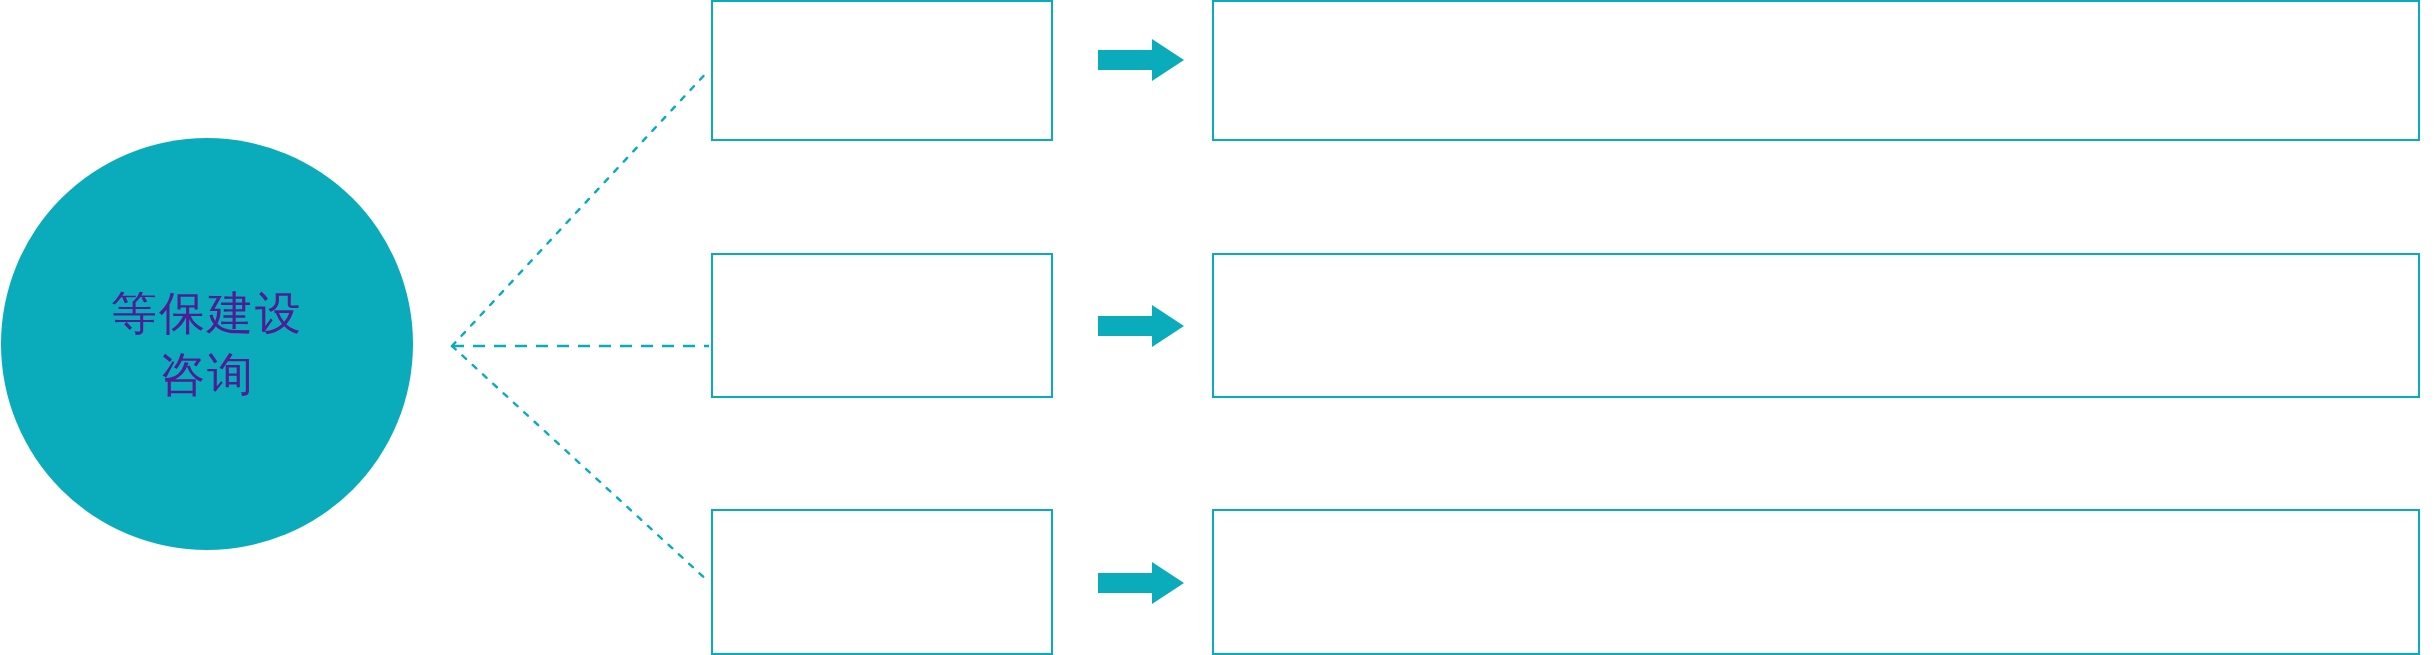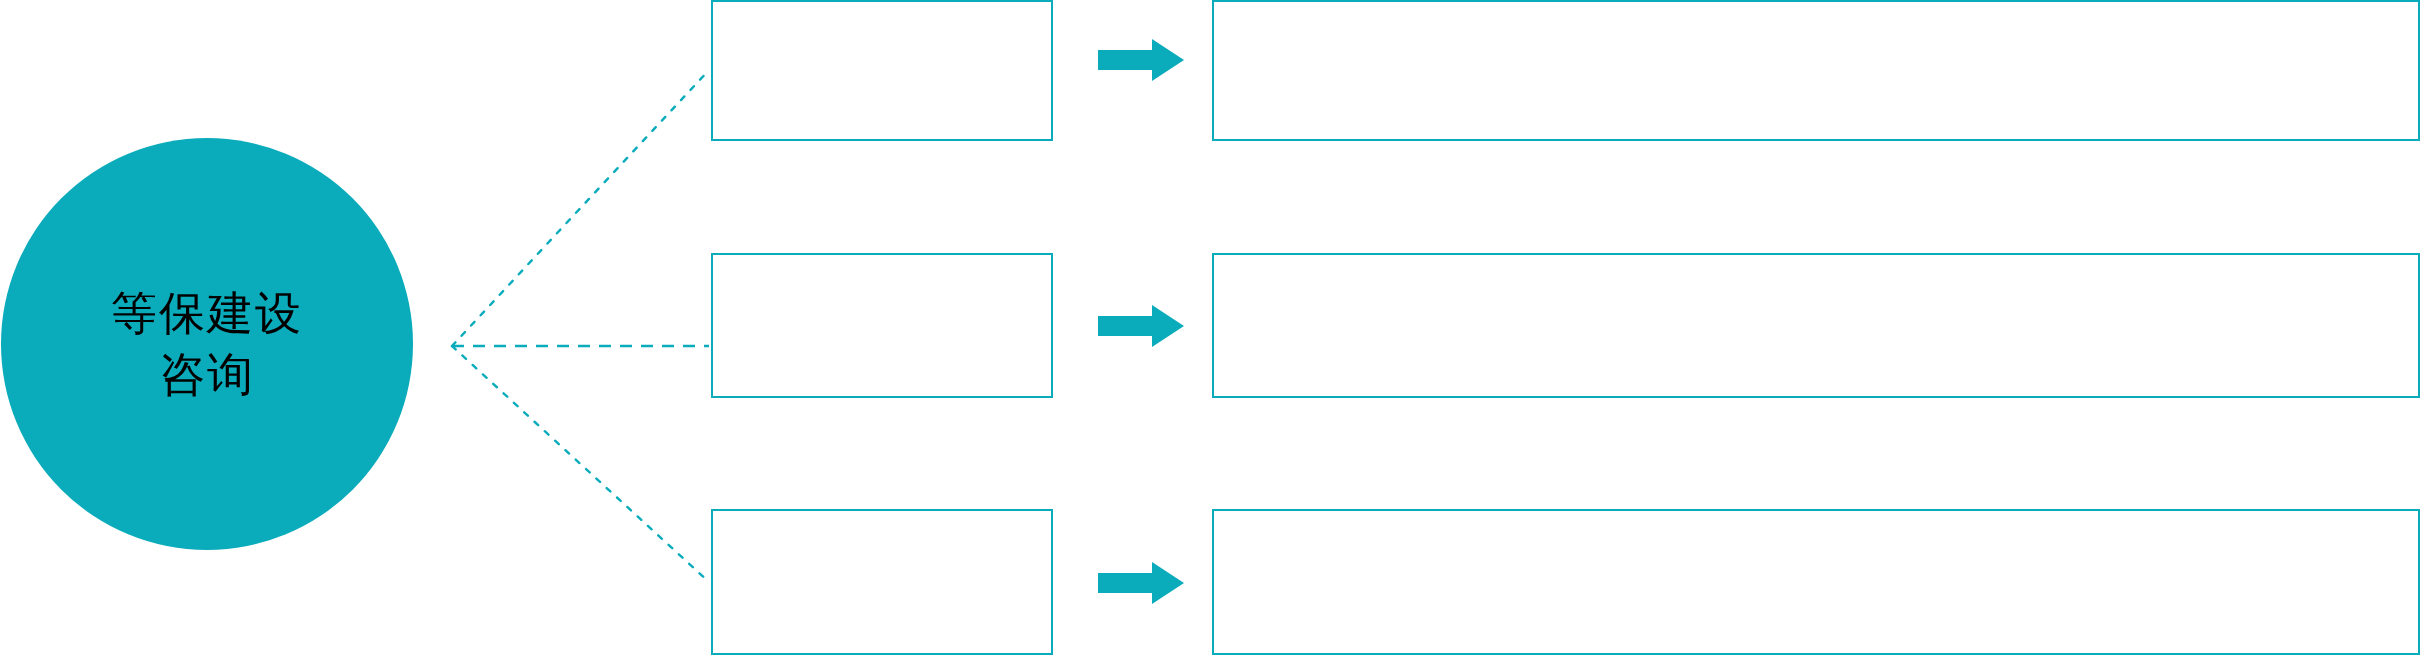--- a/index.html
+++ b/index.html
@@ -27,21 +27,21 @@
     height: 412px;
     border-radius: 50%;
     background: #0AACBB;
     display: flex;
     flex-direction: column;
     align-items: center;
     justify-content: center;
     box-sizing: border-box;
   }
   .hub-line {
-    color: #000000;
+    color: #4c1d95;
     font-size: 46px;
     line-height: 1.32;
     letter-spacing: 2px;
     font-weight: 400;
     text-align: center;
     white-space: nowrap;
   }
 
   
   .connectors {

